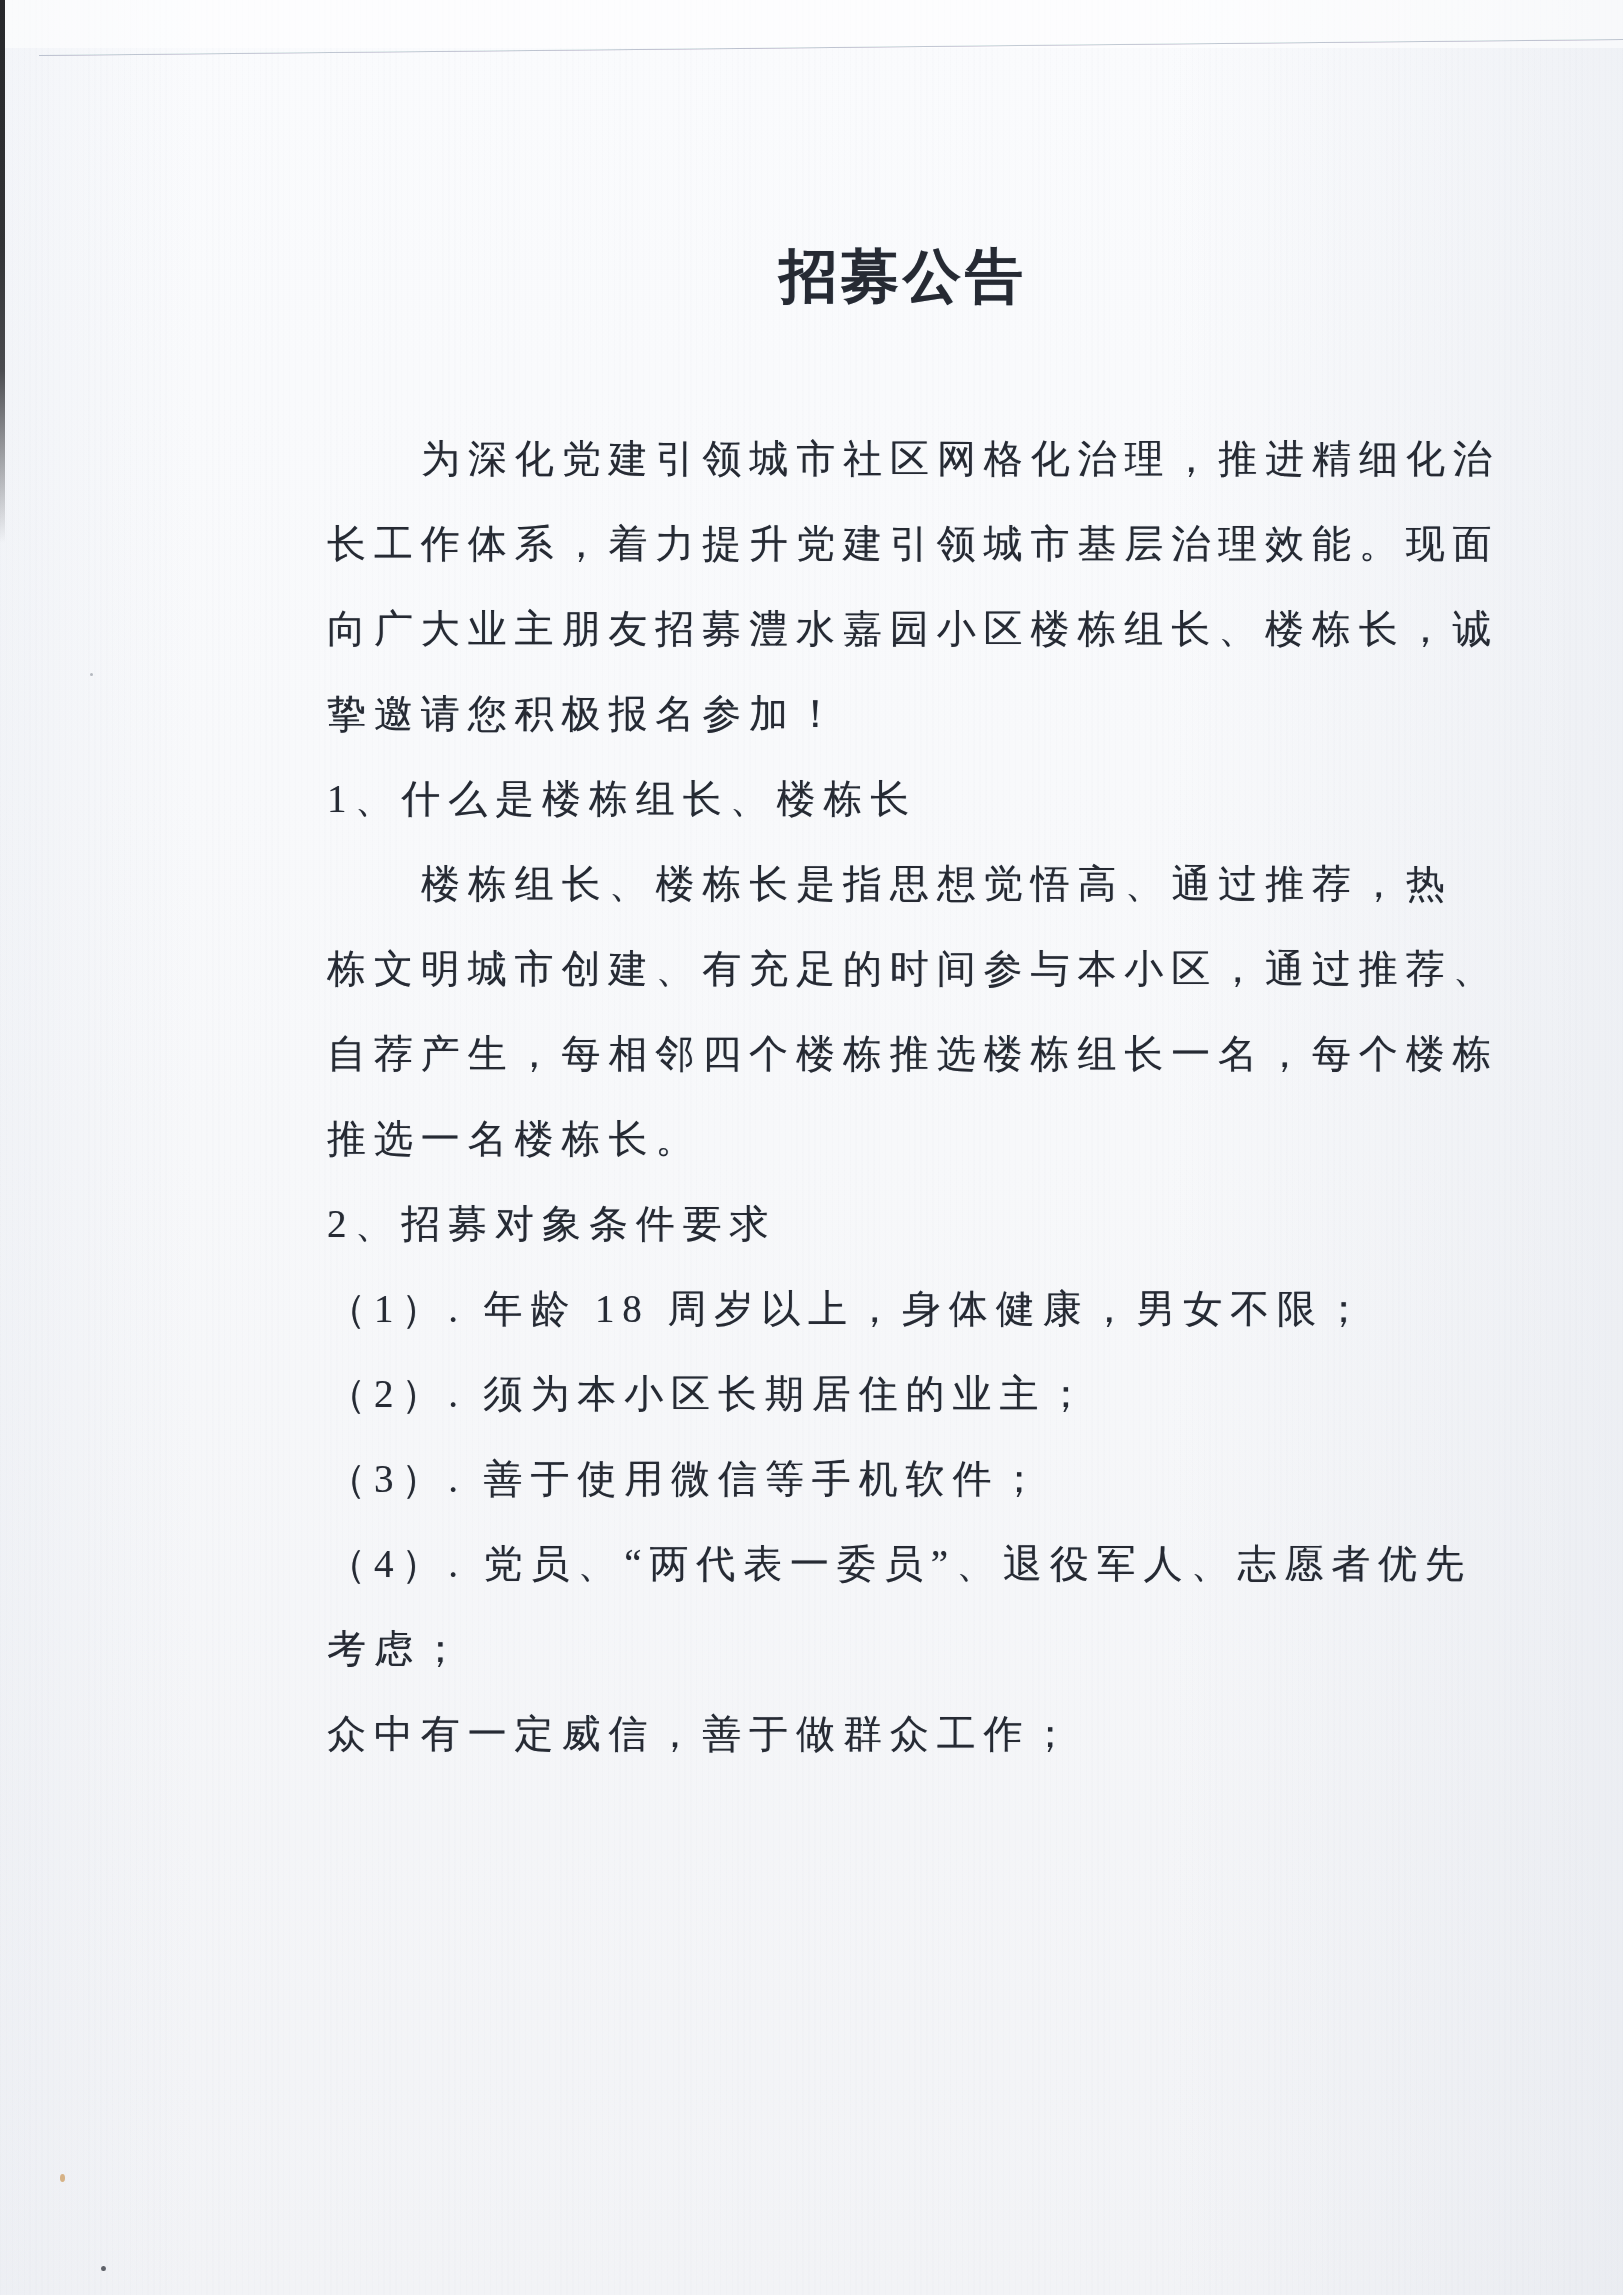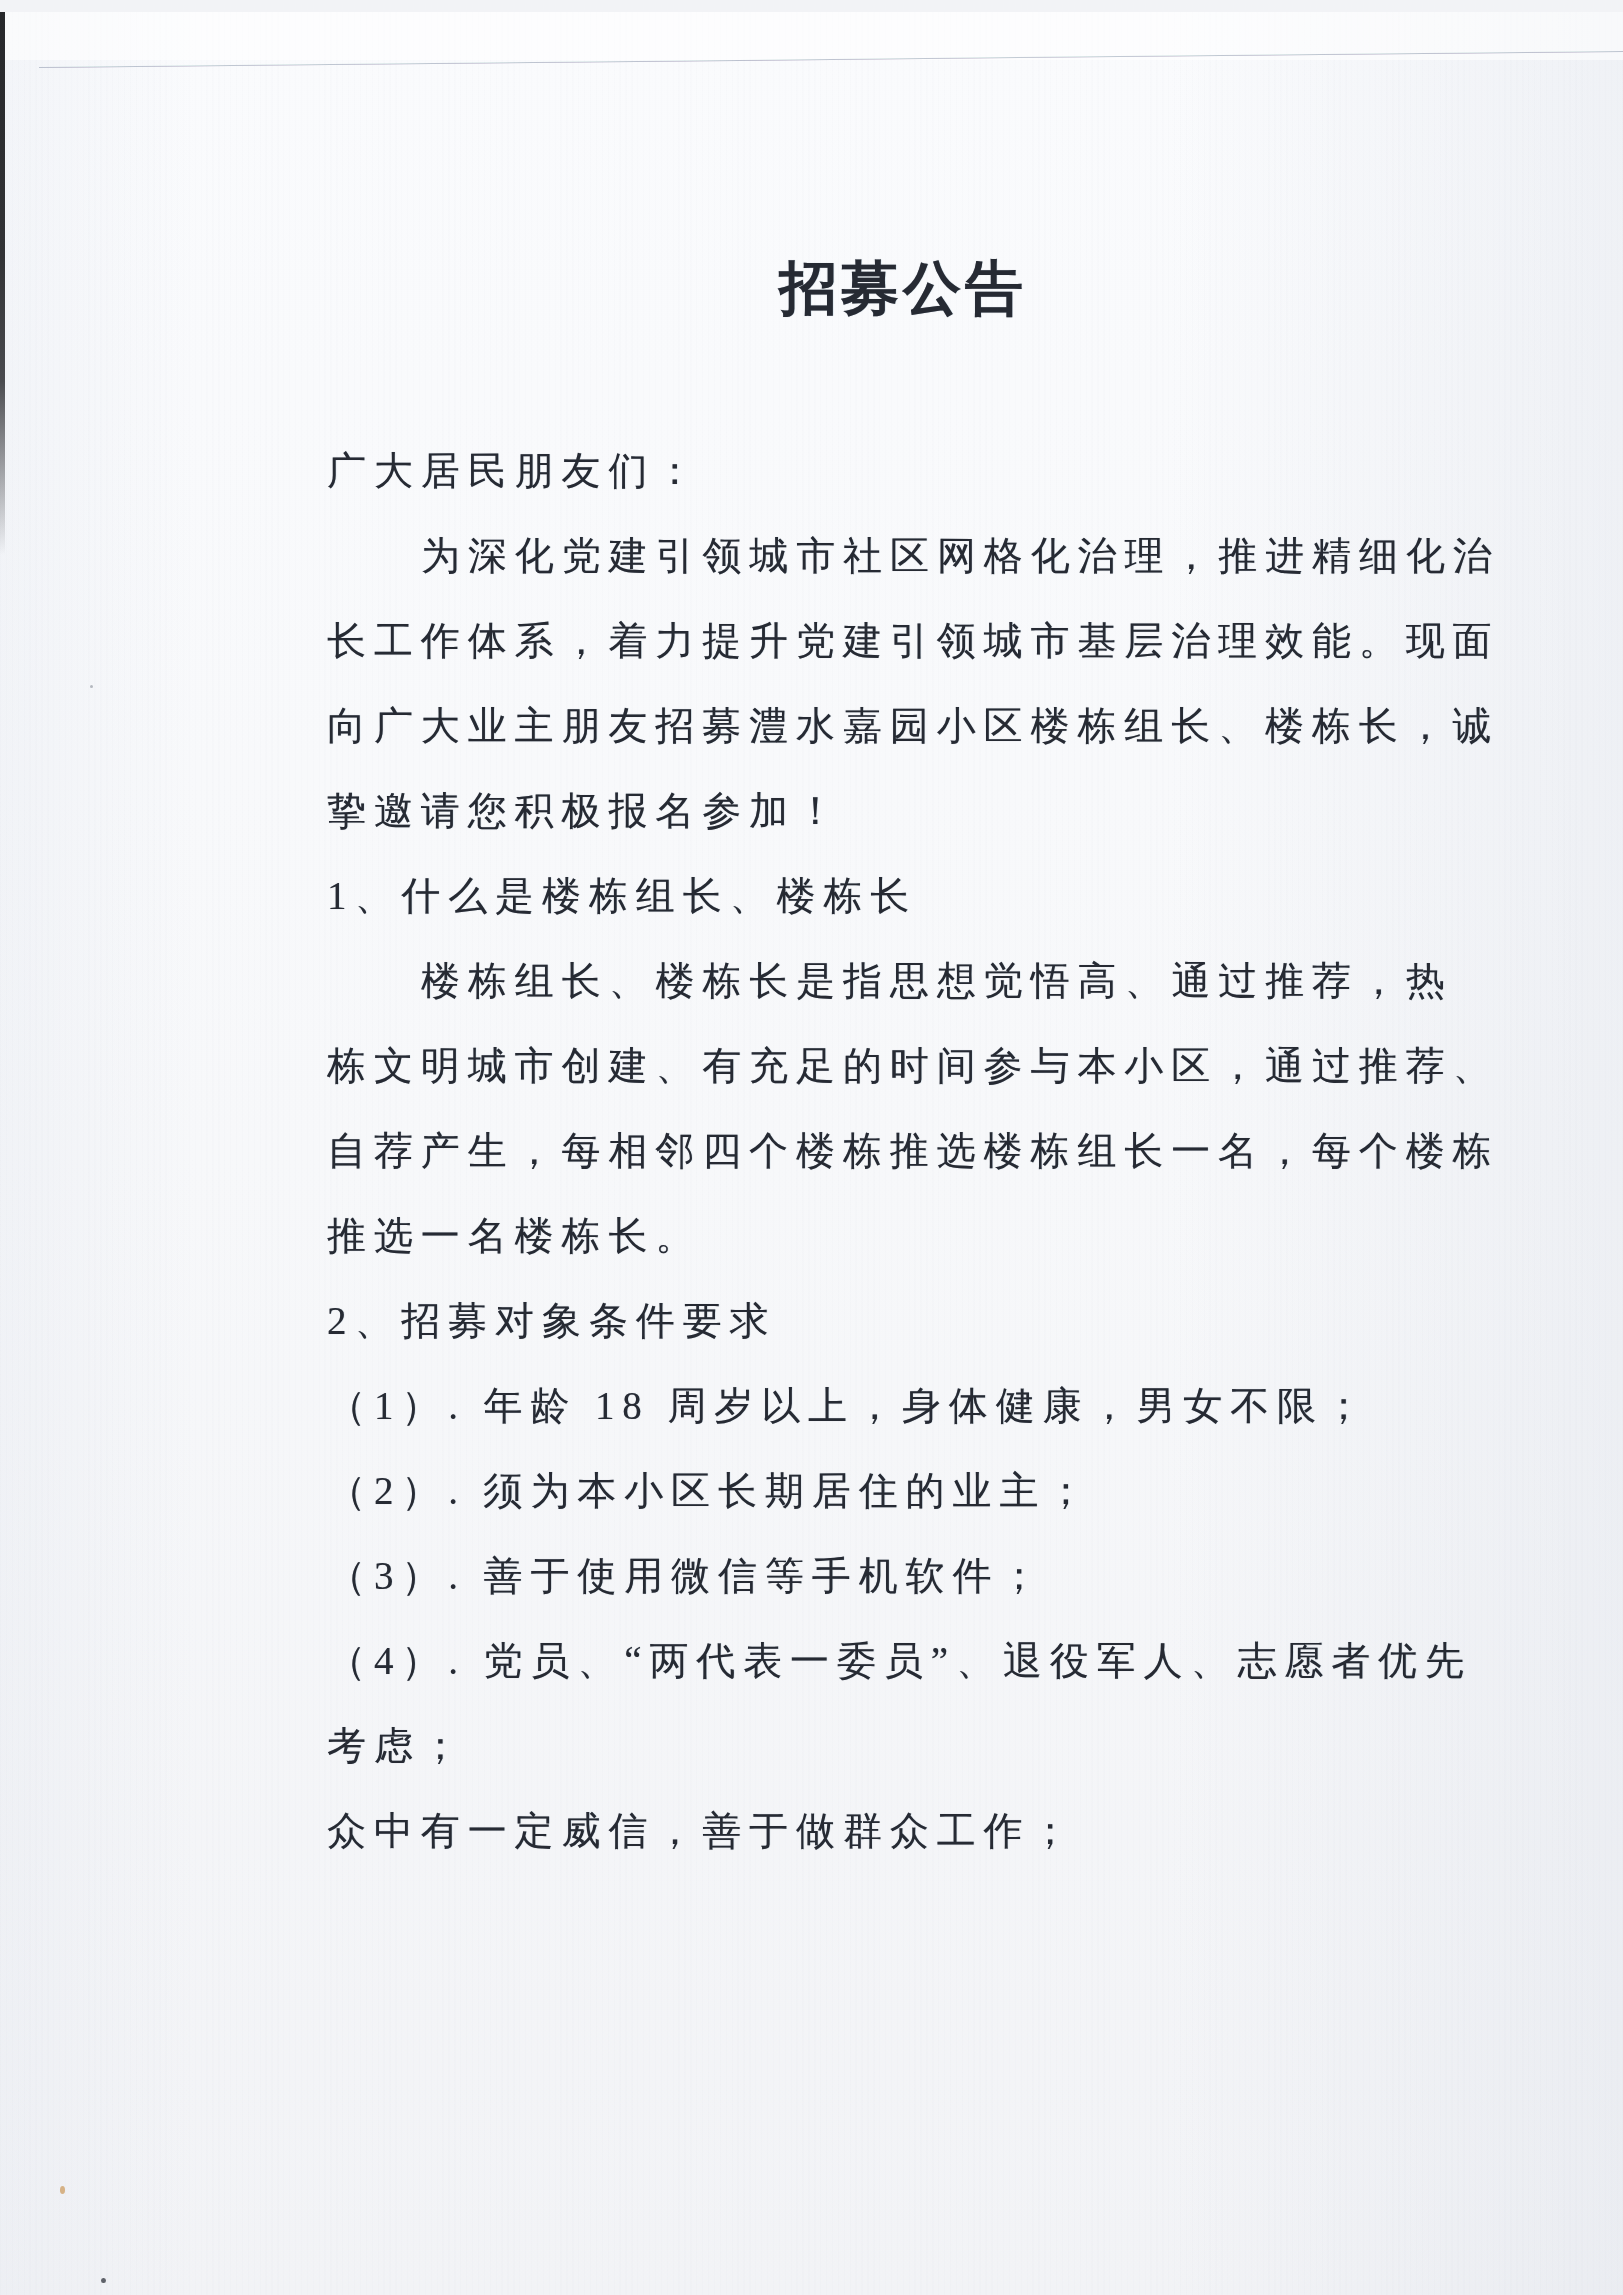--- a/index.html
+++ b/index.html
@@ -19,21 +19,20 @@
     position: absolute;
     inset: 0;
     background:
       repeating-linear-gradient(90deg,
         rgba(60,70,110,0.012) 0px, rgba(60,70,110,0.012) 1.3px,
         rgba(255,255,255,0) 1.3px, rgba(255,255,255,0) 5.9px),
       linear-gradient(90deg,
         rgba(226,230,238,0.30) 0%, rgba(255,255,255,0) 12%,
         rgba(255,255,255,0) 72%, rgba(222,226,234,0.38) 100%),
       linear-gradient(180deg, #fafbfd 0%, var(--paper) 50%, #f2f3f6 100%);
-    margin-top: 12px;
   }
   
   .scan-top-strip {
     position: absolute;
     left: 0; top: 0;
     width: 100%; height: 48px;
     background: rgba(255,255,255,0.55);
   }
   
   .scan-line {
@@ -95,21 +94,20 @@
   <div class="scan-top-strip"></div>
   <div class="scan-line"></div>
   <div class="scan-left-bar"></div>
   <div class="speck s1"></div>
   <div class="speck s2"></div>
   <div class="speck s3"></div>
 
   <h1 class="title">招募公告</h1>
 
   <div class="body-text">
-      <div class="line">广大居民朋友们：</div>
       <div class="line indent">为深化党建引领城市社区网格化治理，推进精细化治</div>
       <div class="line">长工作体系，着力提升党建引领城市基层治理效能。现面</div>
       <div class="line">向广大业主朋友招募澧水嘉园小区楼栋组长、楼栋长，诚</div>
       <div class="line">挚邀请您积极报名参加！</div>
       <div class="line">1、什么是楼栋组长、楼栋长</div>
       <div class="line indent">楼栋组长、楼栋长是指思想觉悟高、通过推荐，热</div>
       <div class="line">栋文明城市创建、有充足的时间参与本小区，通过推荐、</div>
       <div class="line">自荐产生，每相邻四个楼栋推选楼栋组长一名，每个楼栋</div>
       <div class="line">推选一名楼栋长。</div>
       <div class="line">2、招募对象条件要求</div>

